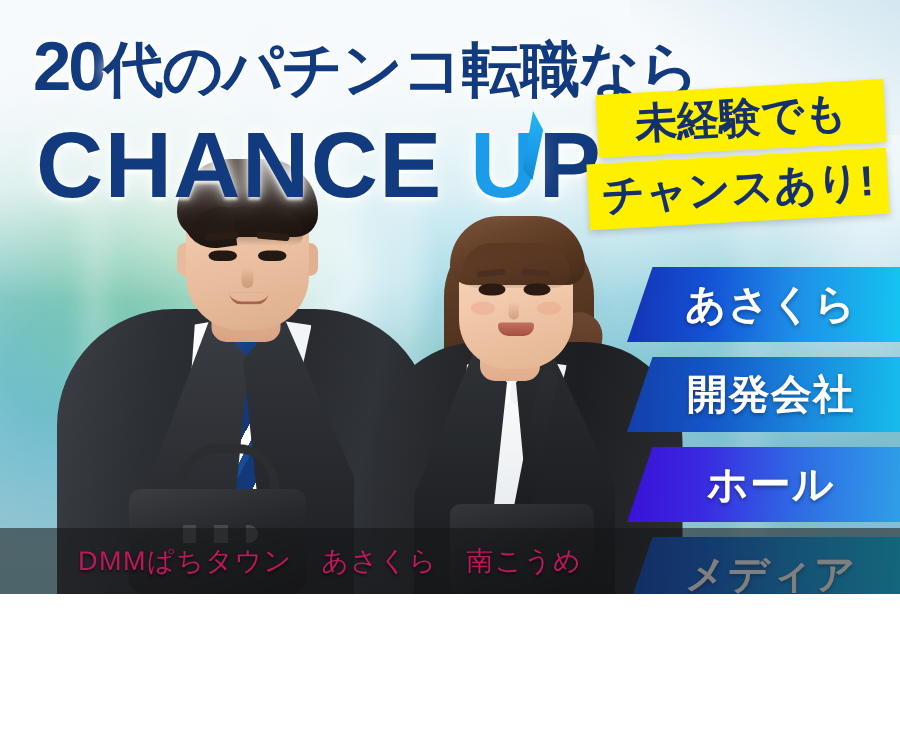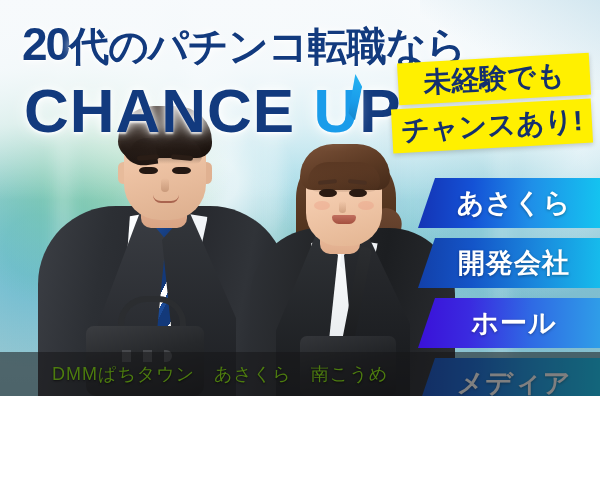--- a/index.html
+++ b/index.html
@@ -246,21 +246,21 @@
   .cat-3{background:linear-gradient(92deg,#5a0fe0 0%,#6a1fe6 26%,#4a64e4 58%,#3aa4e8 100%);}
   .cat-4{background:linear-gradient(92deg,#0f4ac0 0%,#1168d8 30%,#169ae6 62%,#10c8f4 100%);}
 
   
   .footer{
     position:absolute;left:0;bottom:0;width:600px;height:44px;
     background:rgba(22,22,24,.55);
     display:flex;align-items:center;
   }
   .footer .credit{
-    color:#4d7c0f;font-size:18px;letter-spacing:1px;padding-left:52px;white-space:nowrap;
+    color:#be185d;font-size:18px;letter-spacing:1px;padding-left:52px;white-space:nowrap;
     text-shadow:0 1px 2px rgba(0,0,0,.6);
   }
 </style>
 </head>
 <body>
 
 <div id="banner">
 
   <div class="photo-bg"></div>
   <div class="bg-mullions"></div>

